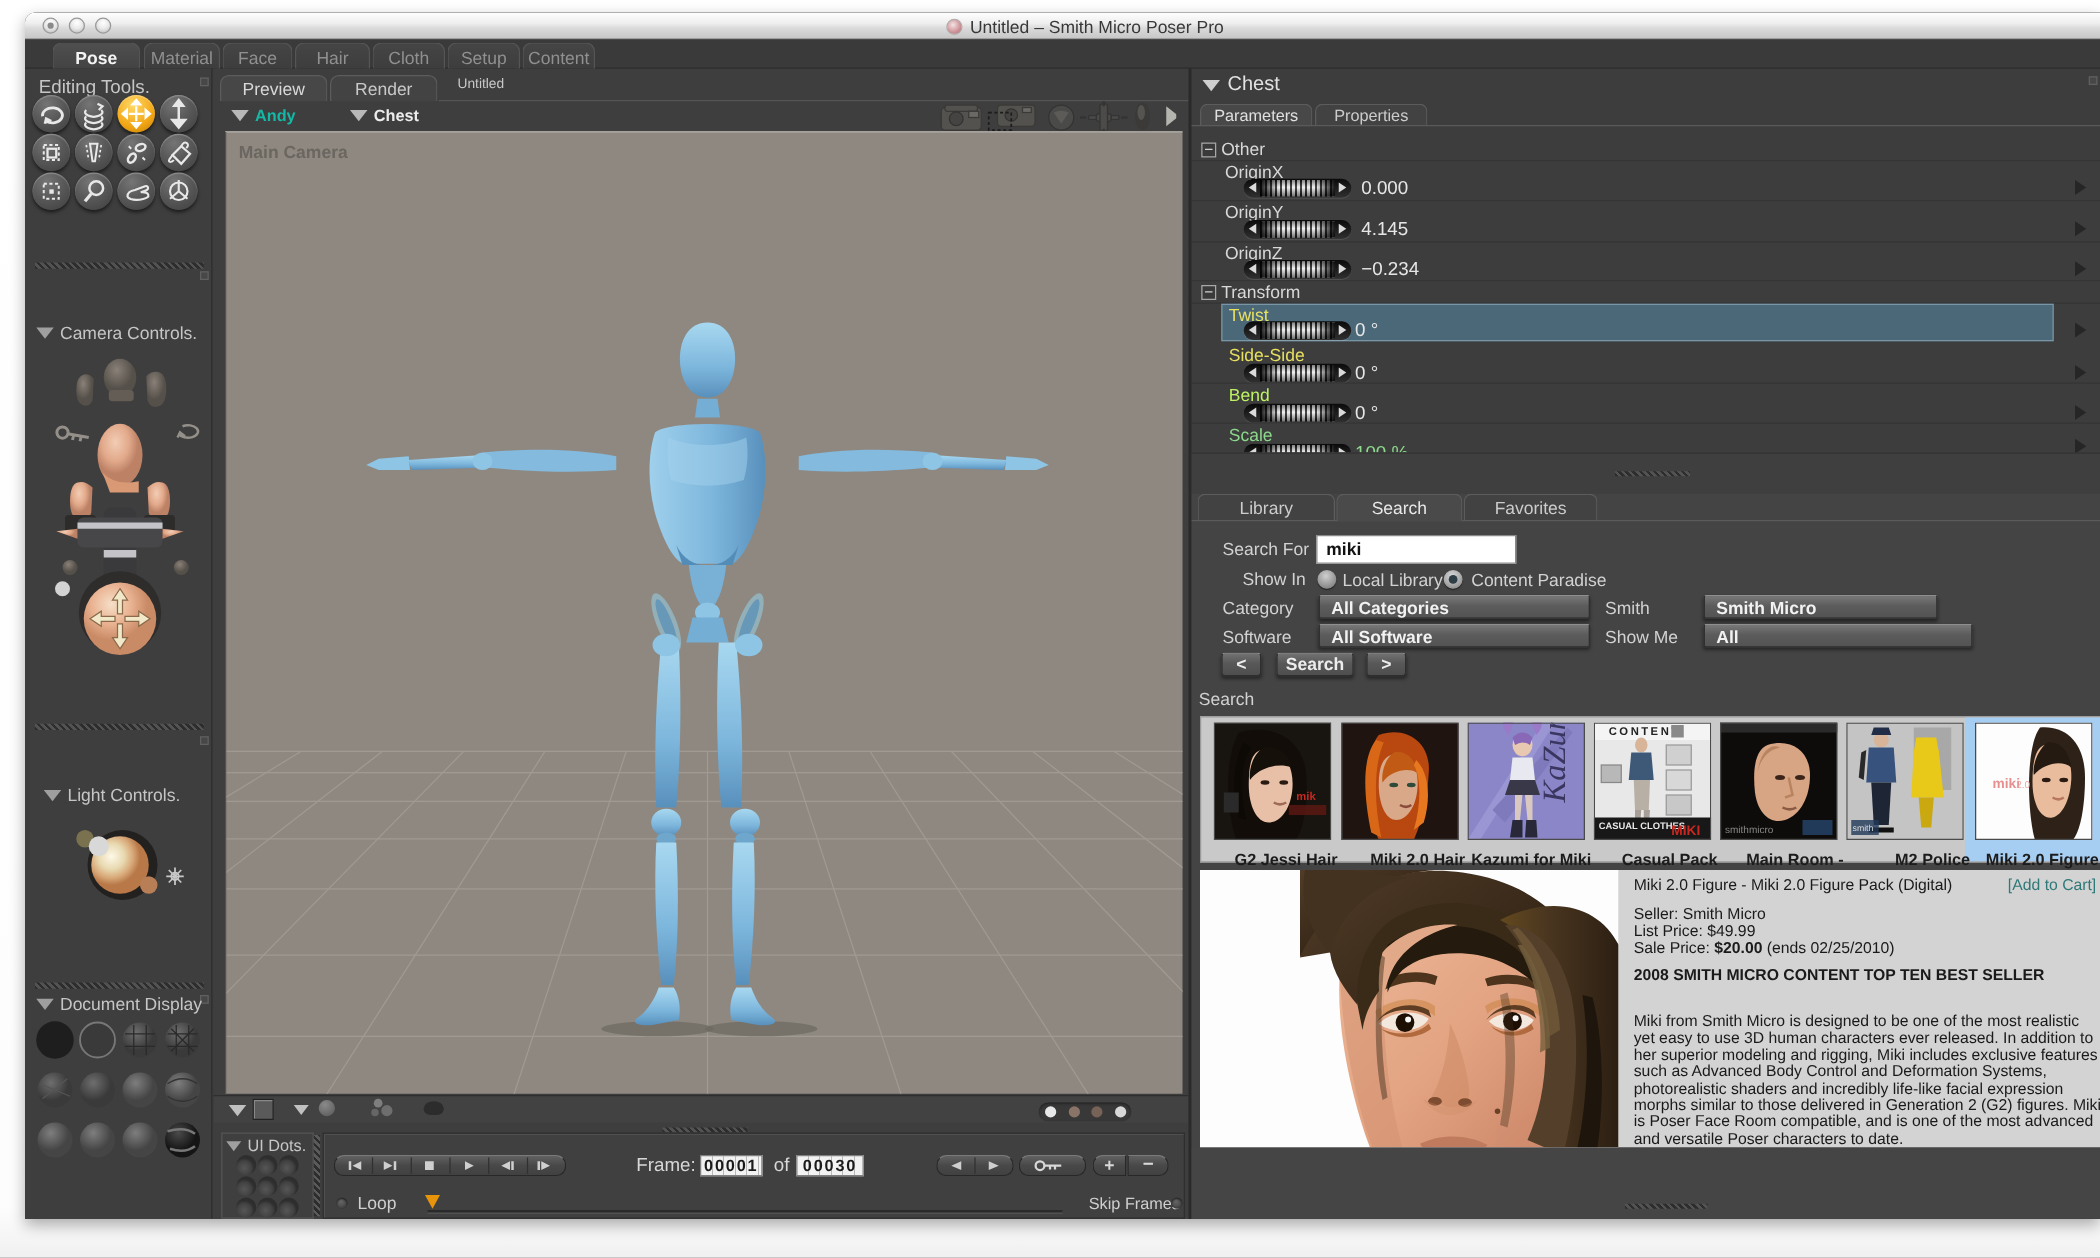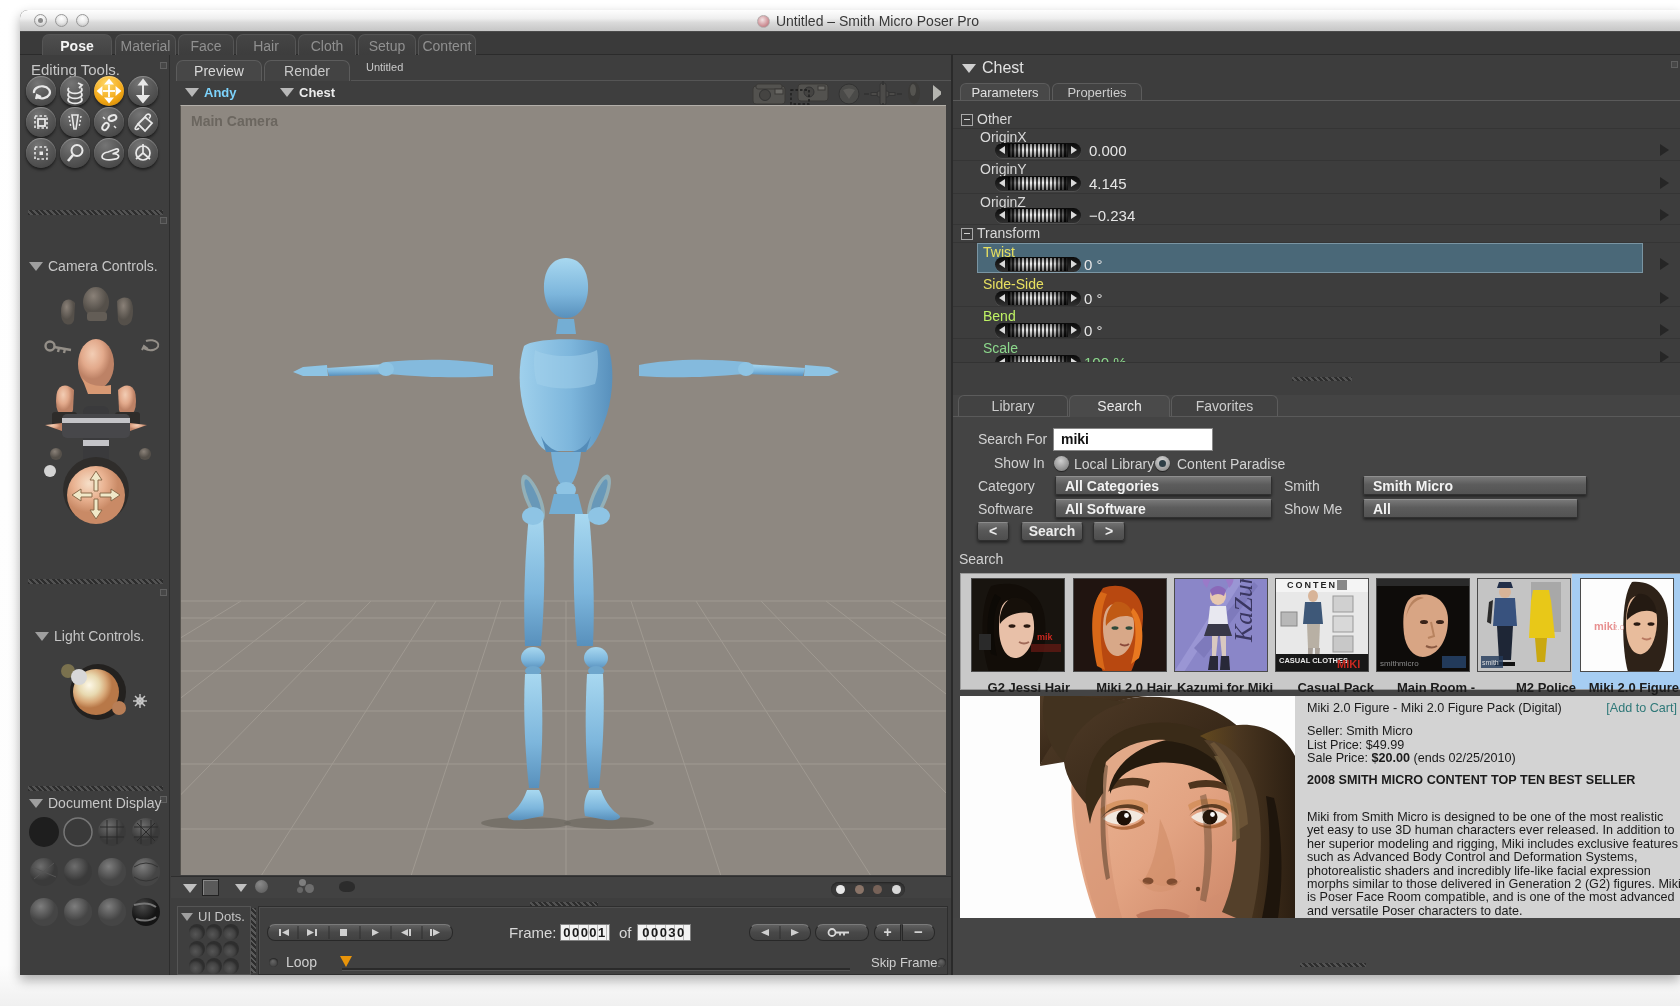--- a/index.html
+++ b/index.html
@@ -294,21 +294,21 @@
           <circle cx="126" cy="97" r="14" fill="url(#dballk)"></circle>
             <path d="M114 90 q14 -4 22 2 M116 104 q12 4 20 -2" stroke="#777" stroke-width="2" fill="none"></path>
         </svg>
       </div>
       <div id="viewport">
         <div class="vtab" style="left:5px;width:86px;background:#474747;color:#d8d8d8;">Preview</div>
         <div class="vtab" style="left:93px;width:86px;">Render</div>
         <div style="position:absolute;left:195px;top:6px;font-size:11px;color:#c9c9c9;">Untitled</div>
         <div style="position:absolute;left:180px;top:25px;width:600px;height:1px;background:#555;"></div>
         <div style="position:absolute;left:14px;top:33px;width:0;height:0;border-left:7px solid transparent;border-right:7px solid transparent;border-top:9px solid #b8b8b8;"></div>
-        <div style="position:absolute;left:33px;top:30px;font-size:13px;font-weight:bold;color:#7dd3fc;">Andy</div>
+        <div style="position:absolute;left:33px;top:30px;font-size:13px;font-weight:bold;color:#14b8a6;">Andy</div>
         <div style="position:absolute;left:109px;top:33px;width:0;height:0;border-left:7px solid transparent;border-right:7px solid transparent;border-top:9px solid #b8b8b8;"></div>
         <div style="position:absolute;left:128px;top:30px;font-size:13px;font-weight:bold;color:#ececec;">Chest</div>
 
         <svg width="190" height="26" style="position:absolute;left:580px;top:25px;">
           <g fill="#53524f" stroke="#3a3937" stroke-width="1">
             <rect x="2" y="6" width="32" height="18" rx="3"></rect>
             <rect x="5" y="4" width="26" height="5" rx="2"></rect>
             <circle cx="14" cy="15" r="5.5" fill="#454442" stroke="#333"></circle>
             <rect x="24" y="9" width="8" height="5" fill="#6a6965"></rect>
           </g>
@@ -536,21 +536,21 @@
         <div class="flabel" style="left:25px;top:376px;">Search For</div>
         <div style="position:absolute;left:100px;top:373px;width:160px;height:23px;background:#fff;border:1px solid #888;box-sizing:border-box;color:#111;font-size:14px;font-weight:bold;line-height:21px;padding-left:7px;">miki</div>
         <div class="flabel" style="left:41px;top:400px;">Show In</div>
         <div class="radio" style="left:101px;top:401px;"></div>
         <div class="flabel" style="left:121px;top:401px;">Local Library</div>
         <div class="radio sel" style="left:202px;top:401px;"></div>
         <div class="flabel" style="left:224px;top:401px;">Content Paradise</div>
         <div class="flabel" style="left:25px;top:423px;">Category</div>
         <div class="dropdown" style="left:102px;top:421px;width:217px;">All Categories</div>
         <div class="flabel" style="left:331px;top:423px;">Smith</div>
-        <div class="dropdown" style="left:410px;top:421px;width:224px;">Smith Micro</div>
+        <div class="dropdown" style="left:410px;top:421px;width:187px;">Smith Micro</div>
         <div class="flabel" style="left:25px;top:446px;">Software</div>
         <div class="dropdown" style="left:102px;top:444px;width:217px;">All Software</div>
         <div class="flabel" style="left:331px;top:446px;">Show Me</div>
         <div class="dropdown" style="left:410px;top:444px;width:215px;">All</div>
         <div class="sbtn" style="left:24px;top:467px;width:32px;">&lt;</div>
         <div class="sbtn" style="left:68px;top:467px;width:62px;">Search</div>
         <div class="sbtn" style="left:140px;top:467px;width:32px;">&gt;</div>
         <div class="flabel" style="left:6px;top:496px;">Search</div>
 
         <div style="position:absolute;left:7px;top:518px;width:722px;height:117px;background:#c9c9c9;border:1px solid #9a9a9a;box-sizing:border-box;"></div>

